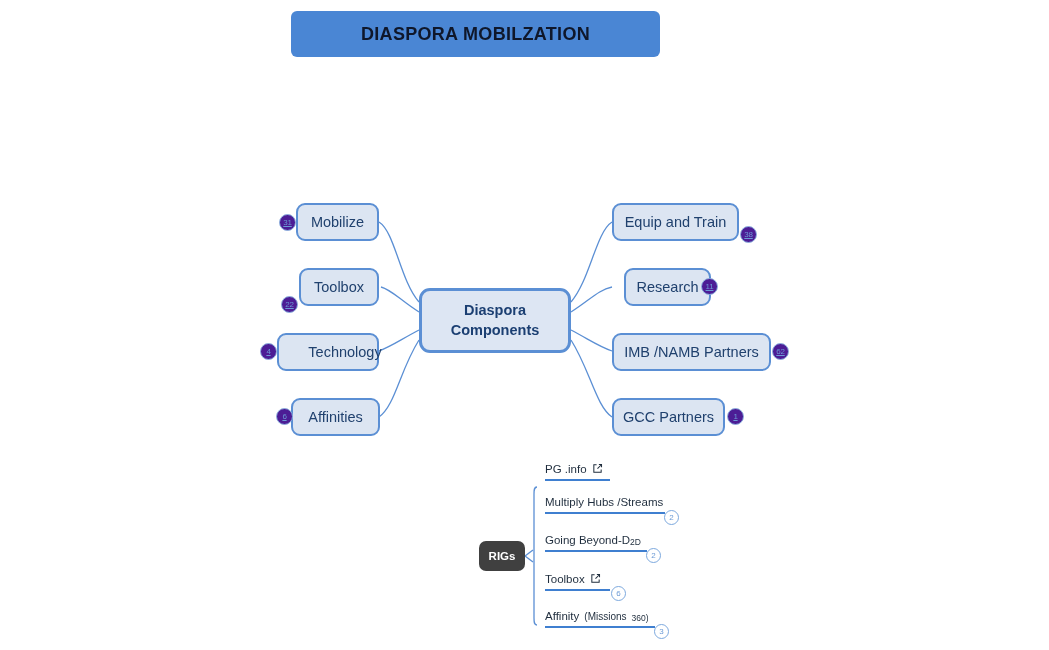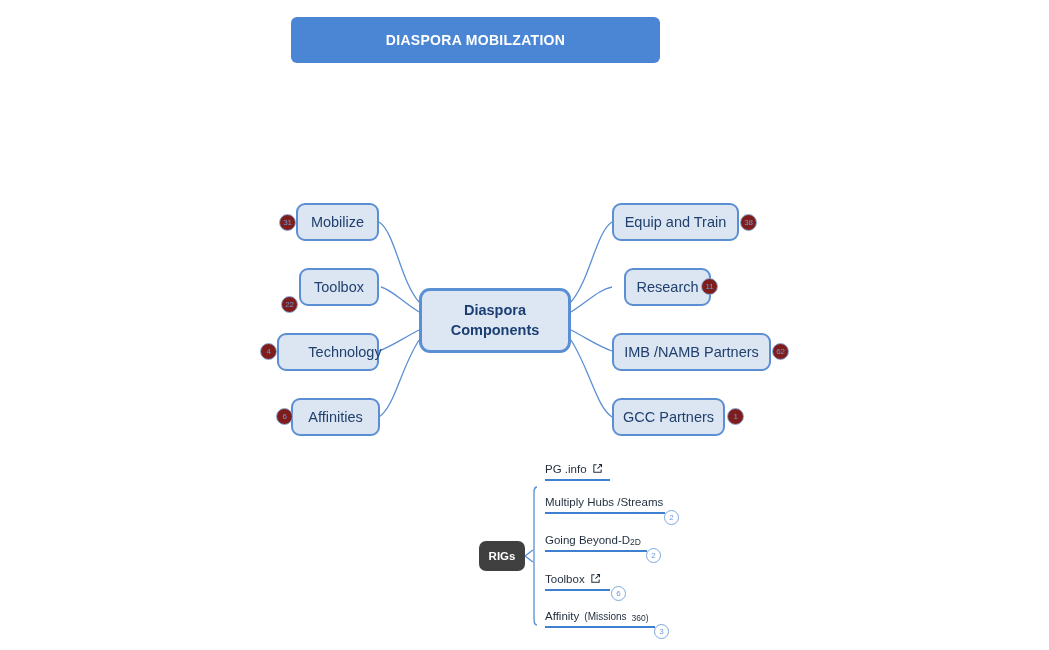--- a/index.html
+++ b/index.html
@@ -19,29 +19,29 @@
   #edges {
     position: absolute;
     left: 0; top: 0;
     width: 1049px; height: 650px;
     pointer-events: none;
   }
 
   
   #title-banner {
     position: absolute;
-    left: 291px; top: 17px;
+    left: 291px; top: 11px;
     width: 369px; height: 46px;
     background: #4a86d4;
     border-radius: 6px;
     display: flex;
     align-items: center;
     justify-content: center;
-    color: #ffffff;
-    font-size: 14px;
+    color: #0f172a;
+    font-size: 18px;
     font-weight: bold;
     letter-spacing: 0.3px;
     z-index: 5;
   }
 
   
   .node {
     position: absolute;
     background: #dce5f2;
     border: 2px solid #5b8fd4;
@@ -65,28 +65,29 @@
     flex-direction: column;
     font-size: 14.5px;
   }
 
   
   .badge {
     position: absolute;
     width: 17px; height: 17px;
     border: 1.2px solid #8fb4e0;
     border-radius: 50%;
-    background: #7f1d1d;
+    background: #4c1d95;
     color: #6b9ad5;
     font-size: 8px;
     display: flex;
     align-items: center;
     justify-content: center;
     z-index: 6;
     letter-spacing: -0.2px;
+    text-decoration: underline;
   }
 
   
   #rigs-node {
     position: absolute;
     left: 479px; top: 541px;
     width: 46px; height: 30px;
     background: #404040;
     border-radius: 7px;
     display: flex;
@@ -192,21 +193,21 @@
   <div class="badge" style="left:260px; top:343px;">4</div>
 
   <div class="node" style="left:291px; top:398px; width:89px; height:38px;">
     <span>Affinities</span>
   </div>
   <div class="badge" style="left:276px; top:408px;">6</div>
 
   <div class="node" style="left:612px; top:203px; width:127px; height:38px;">
     <span>Equip and Train</span>
   </div>
-  <div class="badge" style="left:740px; top:214px;">38</div>
+  <div class="badge" style="left:740px; top:226px;">38</div>
 
   <div class="node" style="left:612px; top:268px; width:87px; height:38px;margin-left:12px;">
     <span>Research</span>
   </div>
   <div class="badge" style="left:701px; top:278px;">11</div>
 
   <div class="node" style="left:612px; top:333px; width:159px; height:38px;">
     <span>IMB /NAMB Partners</span>
   </div>
   <div class="badge" style="left:772px; top:343px;">62</div>

